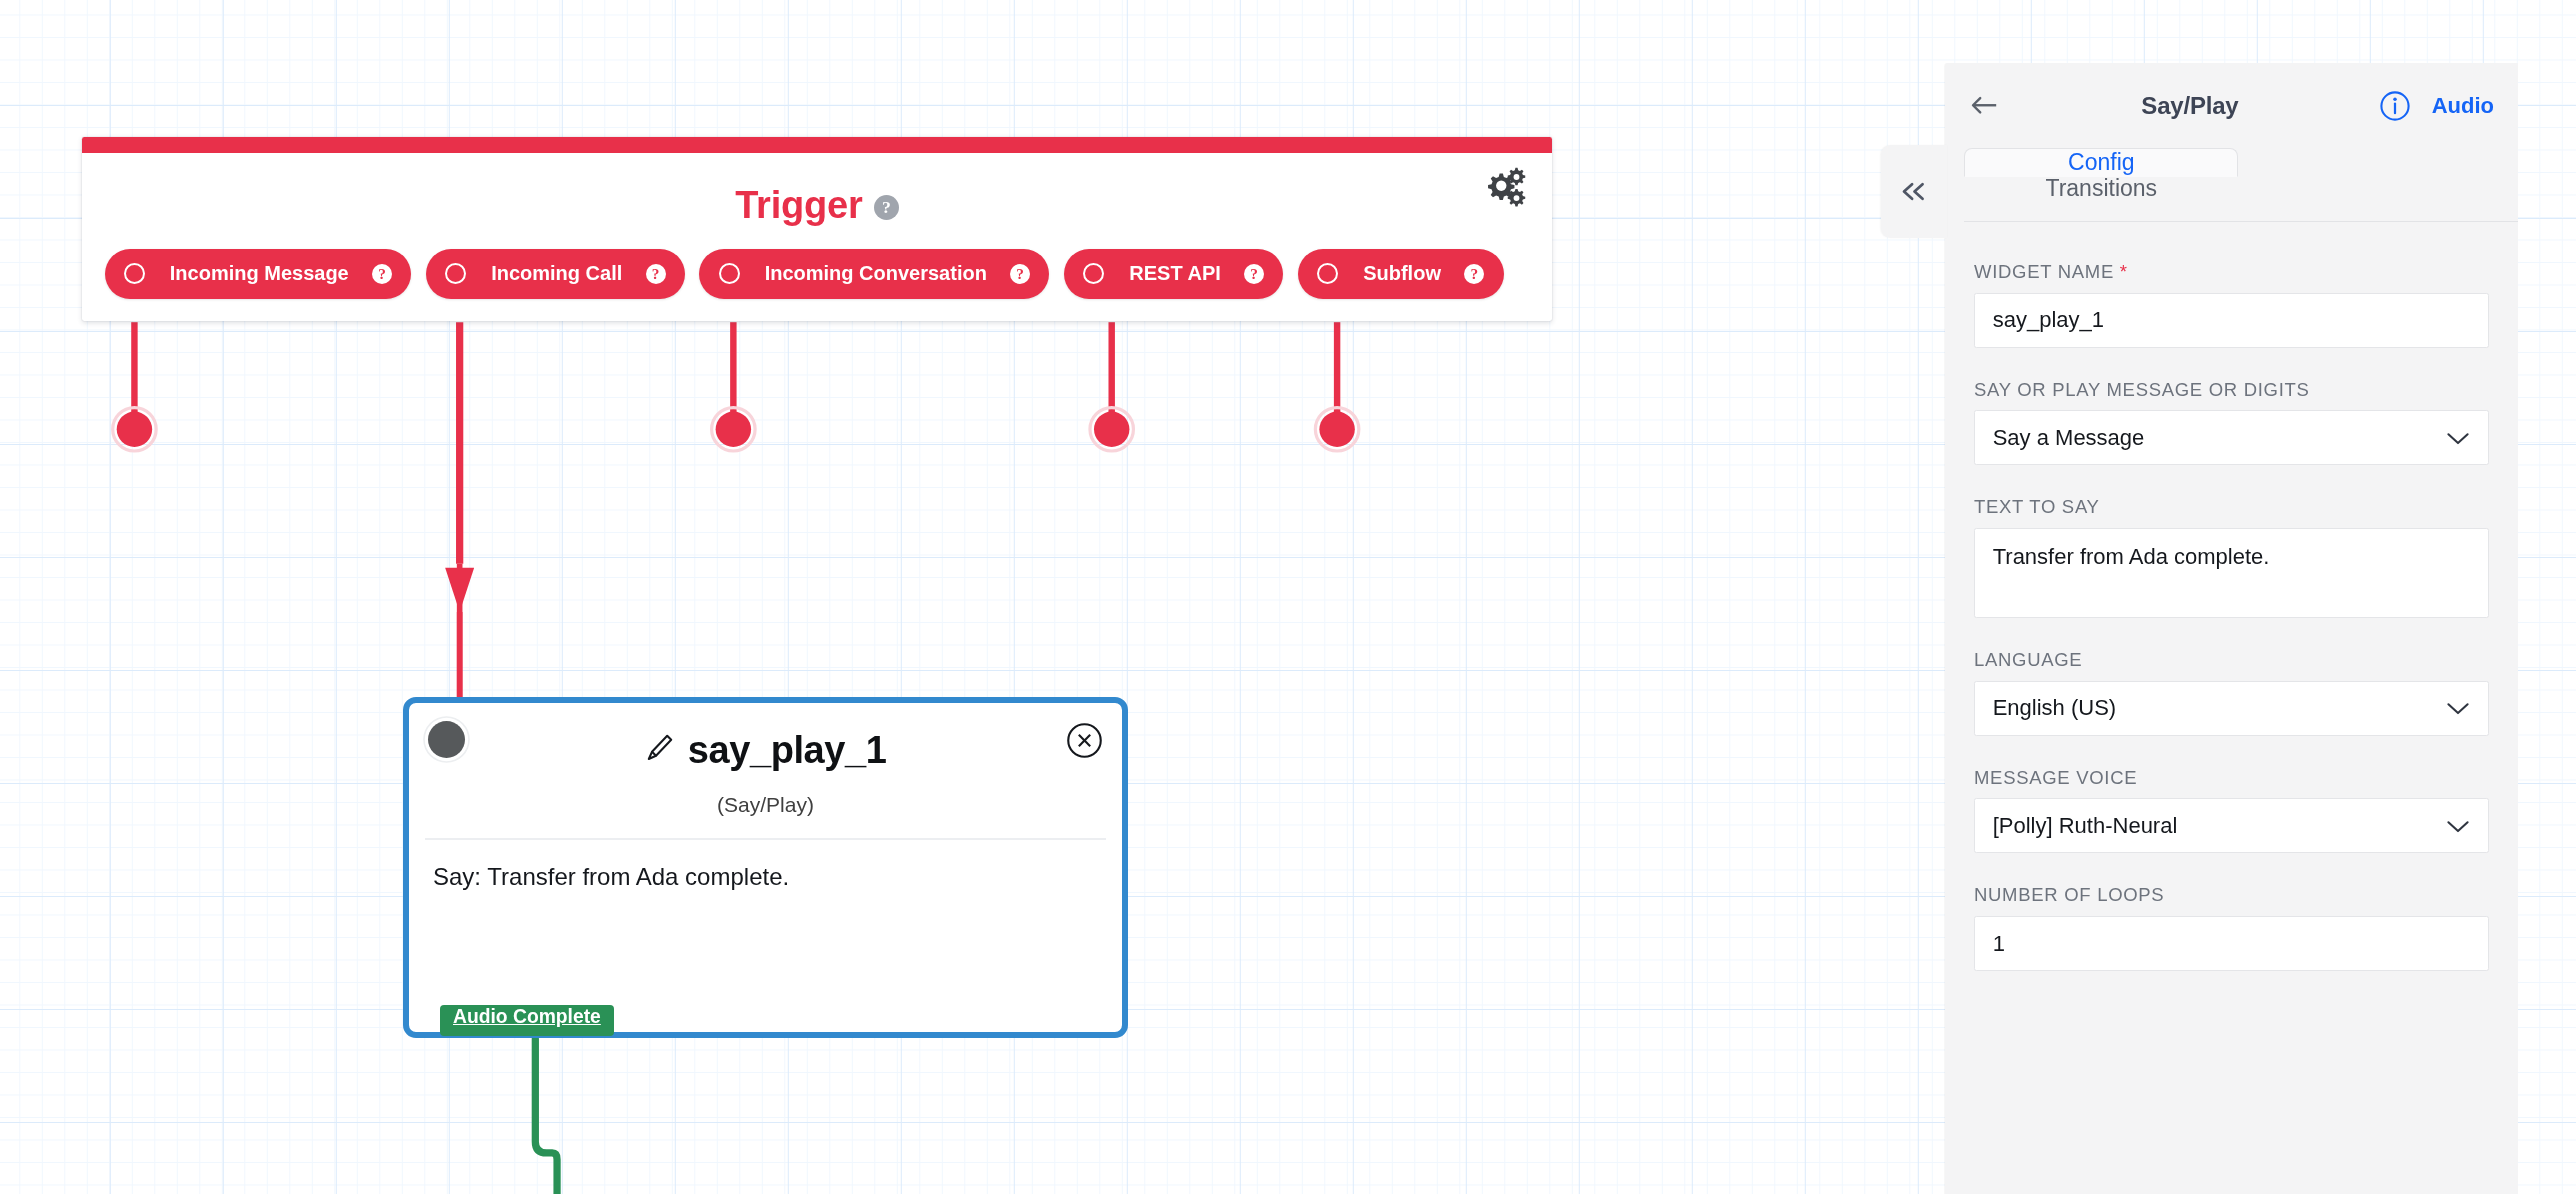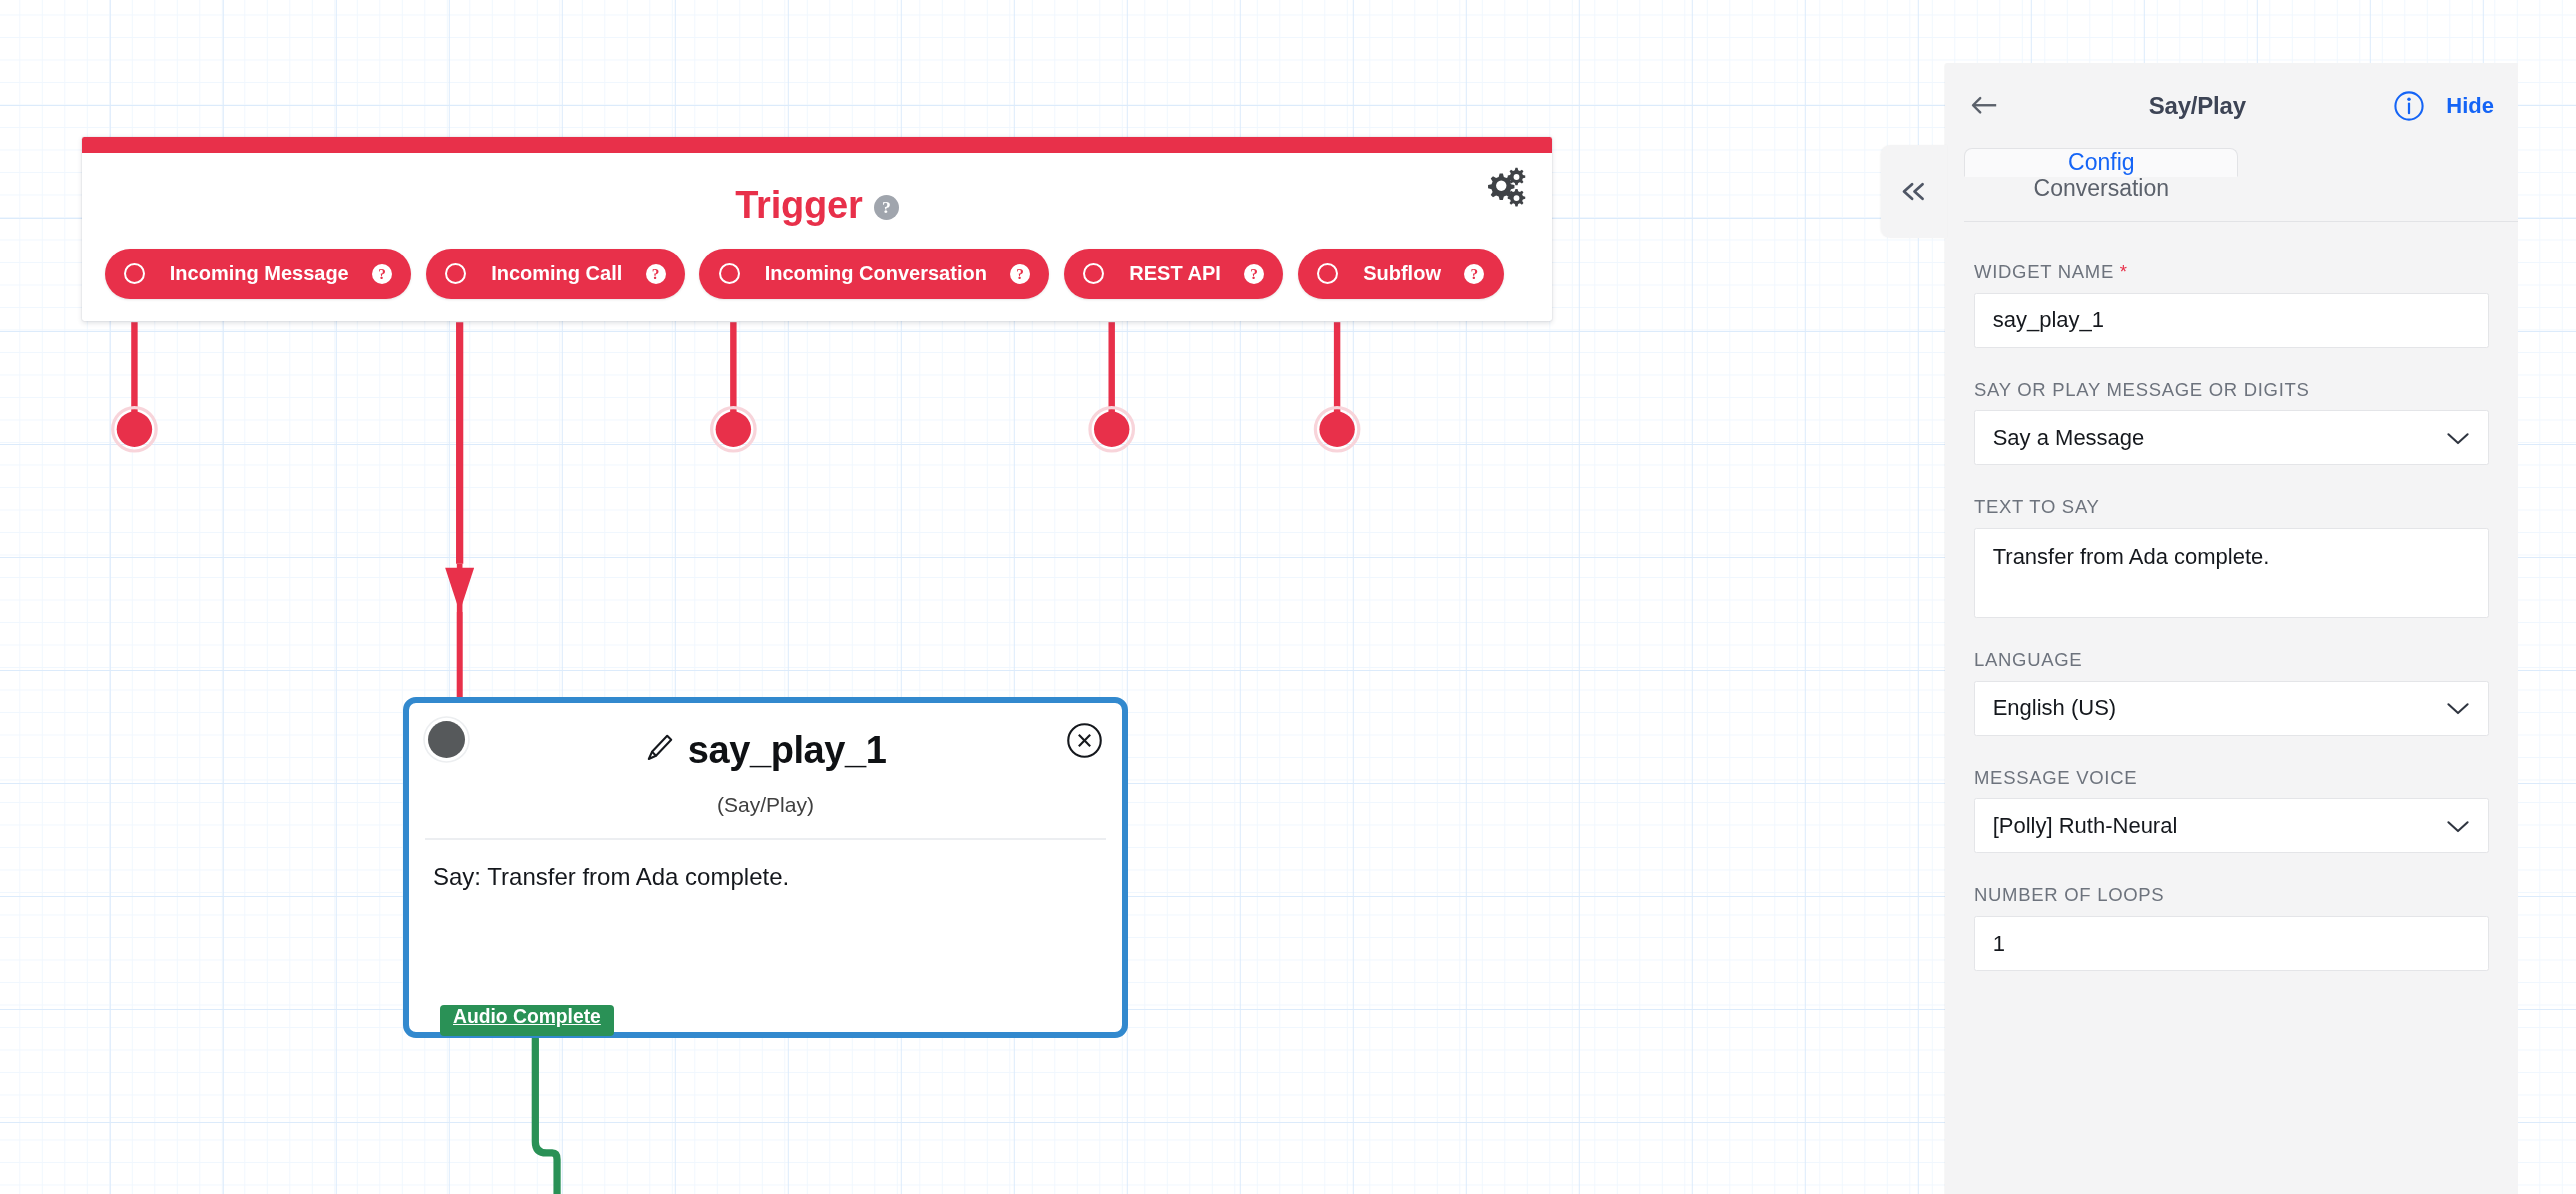--- a/index.html
+++ b/index.html
@@ -385,26 +385,26 @@
       </svg>
     </div>
     <div id="panel-title">Say/Play</div>
     <div id="panel-info-icon">
       <svg viewBox="0 0 40 40" width="32" height="32" aria-hidden="true">
         <circle cx="20" cy="20" r="17" fill="none" stroke="#1464f6" stroke-width="2.6"></circle>
         <circle cx="20" cy="11.5" r="2.2" fill="#1464f6"></circle>
         <line x1="20" y1="17" x2="20" y2="29" stroke="#1464f6" stroke-width="2.8" stroke-linecap="round"></line>
       </svg>
     </div>
-    <div id="panel-hide">Hide</div>
+    <div id="panel-hide">Audio</div>
   </div>
 
   <div id="panel-tabs">
     <div class="panel-tab active">Config</div>
-    <div class="panel-tab">Conversation</div>
+    <div class="panel-tab">Transitions</div>
   </div>
 
   <div id="panel-form">
 
     <div class="field-label">
       <span>WIDGET NAME</span>
       <span class="req-star">*</span>
     </div>
     <div class="field-input">say_play_1</div>
 

